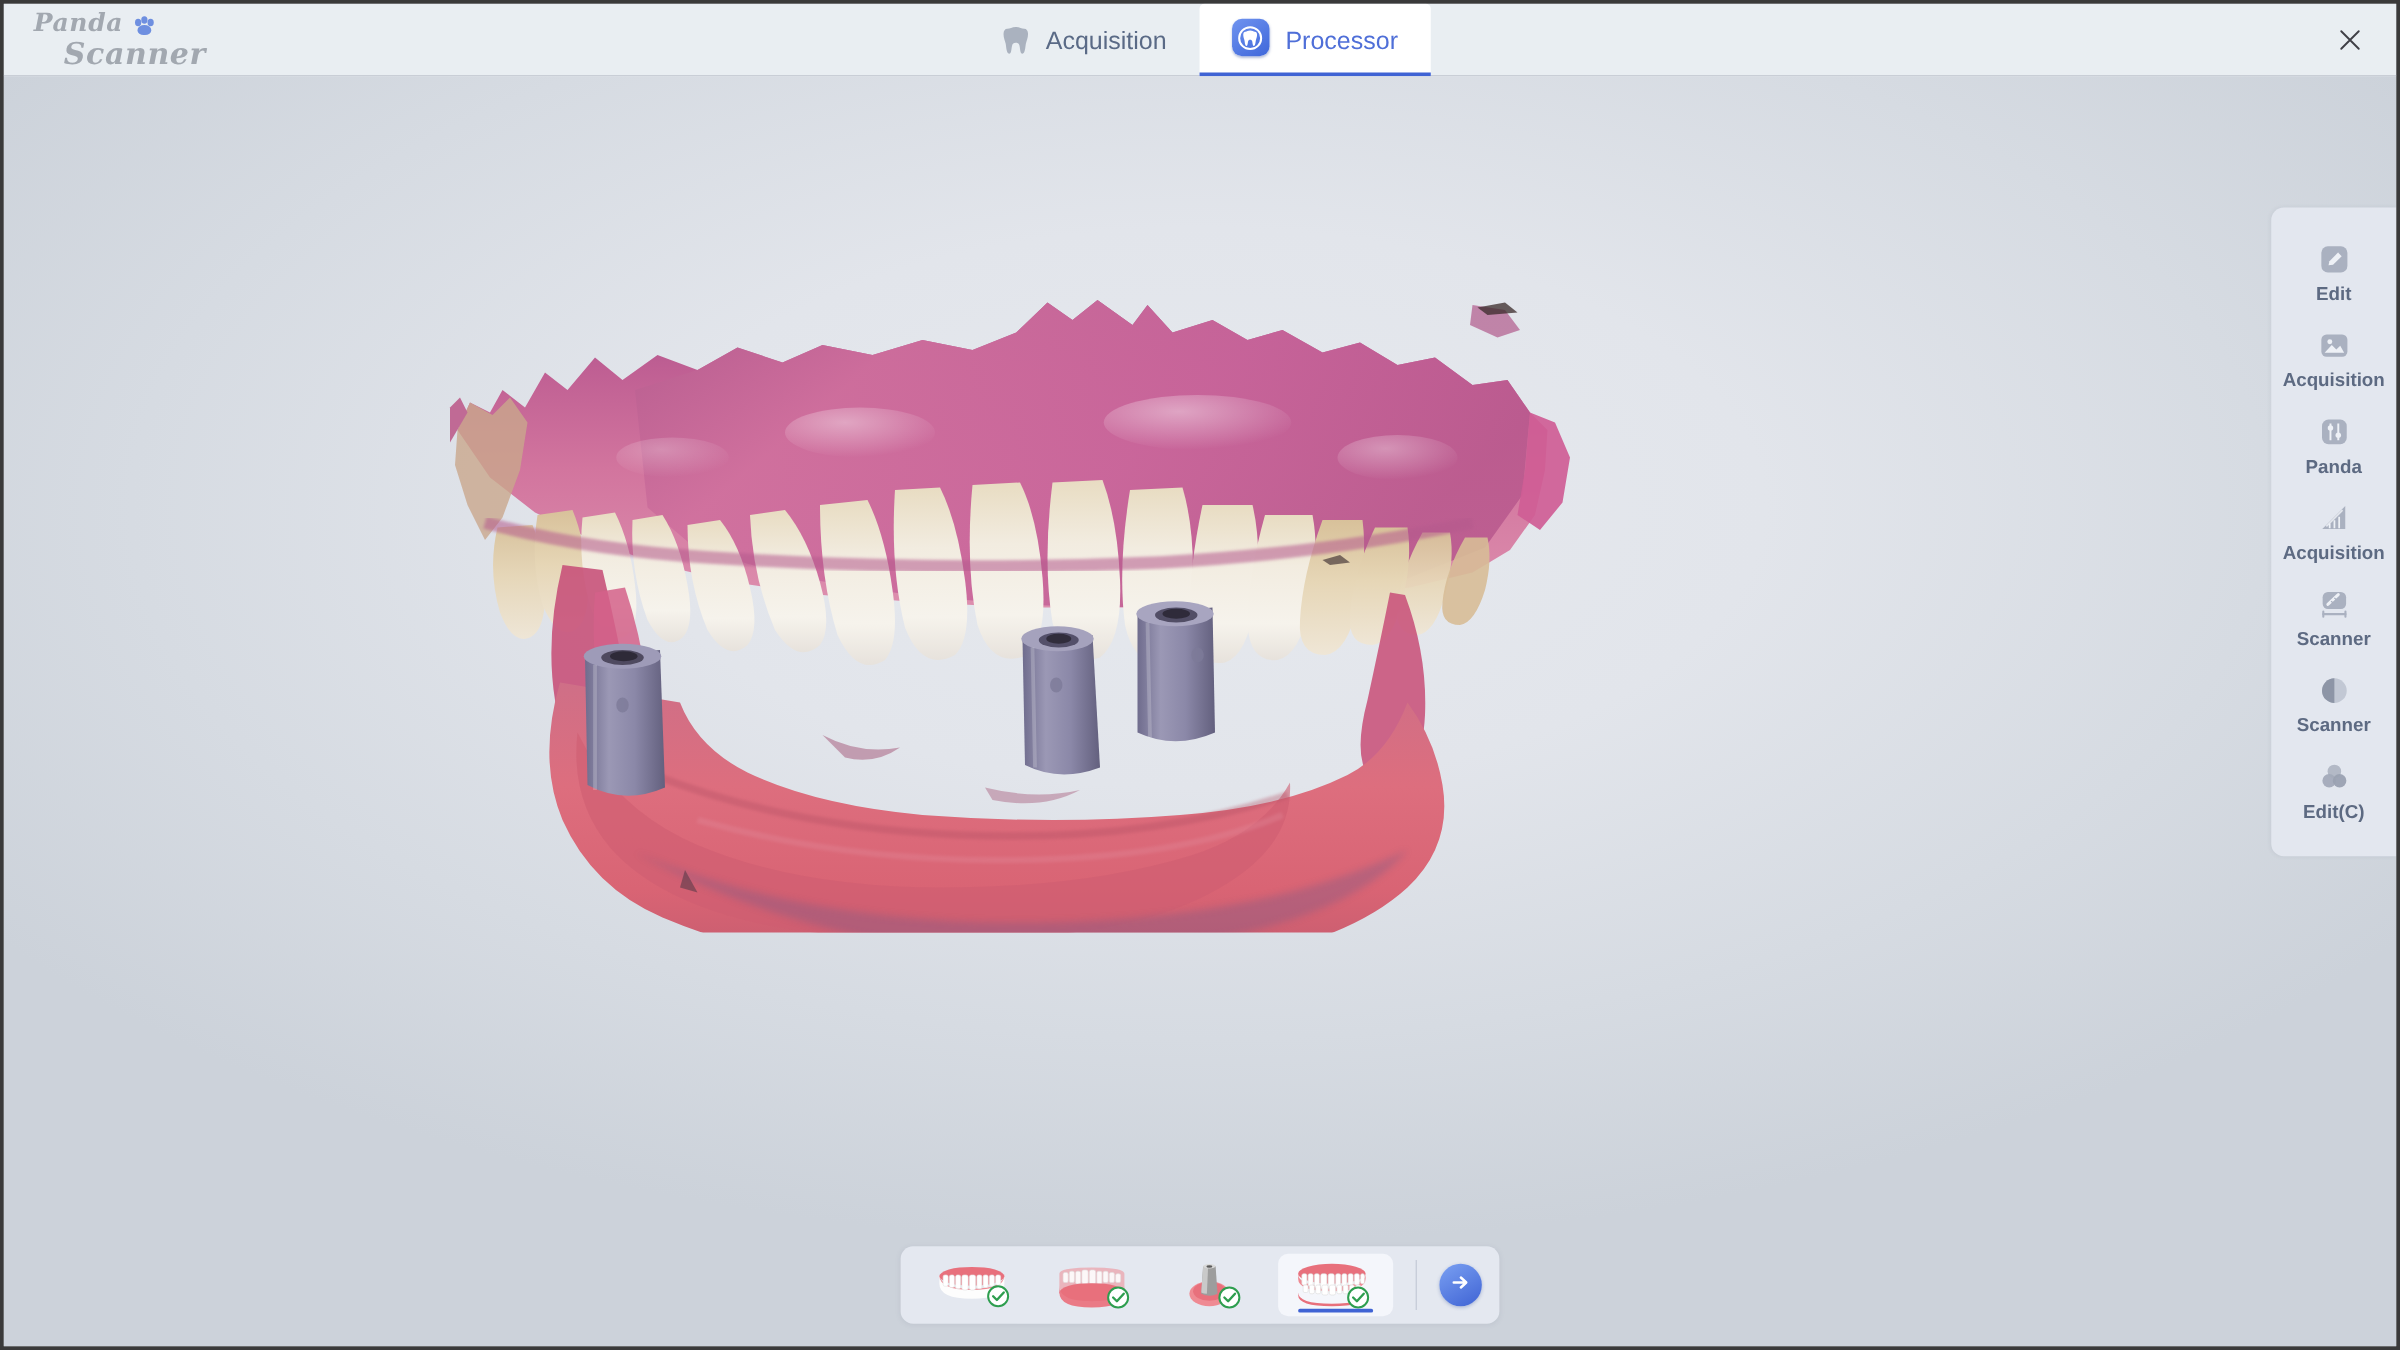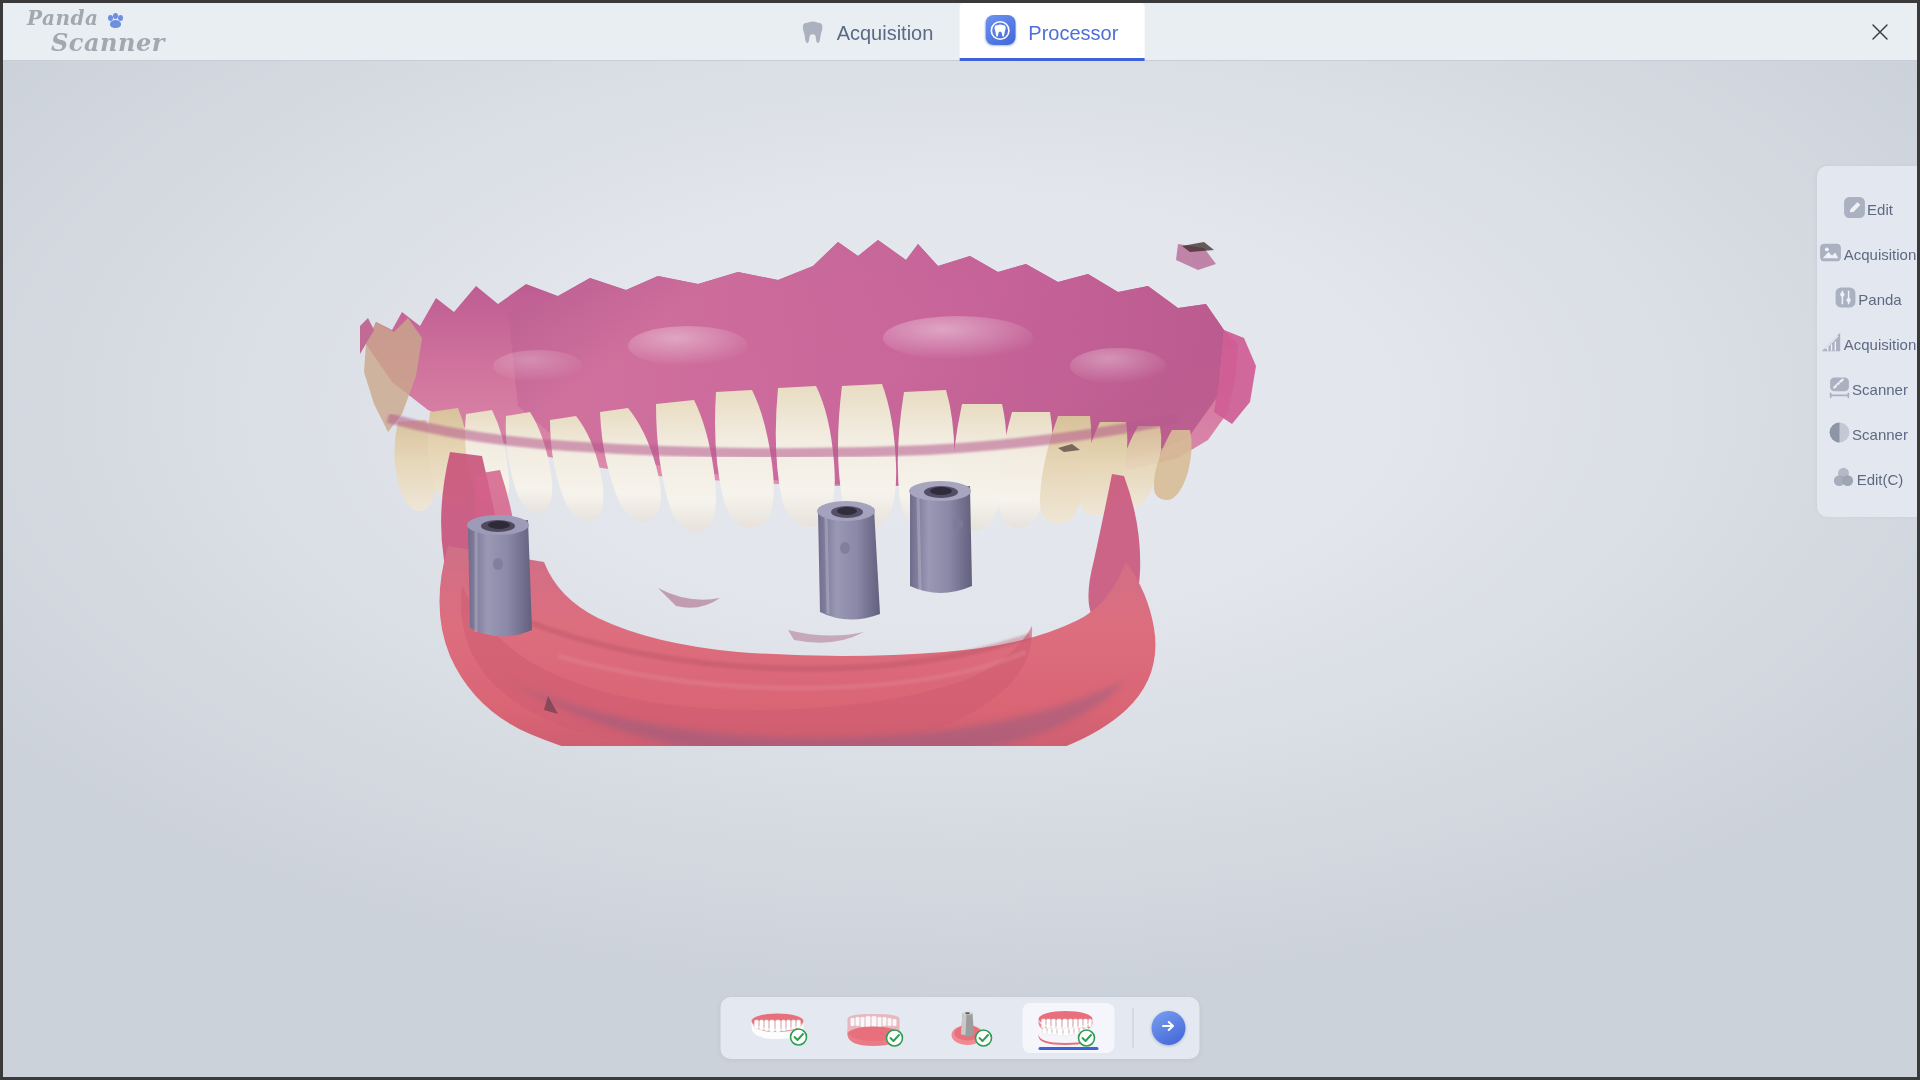--- a/index.html
+++ b/index.html
@@ -110,25 +110,26 @@
   .sidebar {
     position: absolute; right: 0; top: 105px;
     width: 100px;
     background: #e3e7ef;
     border-radius: 10px 0 0 10px;
     padding: 18px 0 18px 0;
     display: flex; flex-direction: column;
     box-shadow: -1px 0 3px rgba(120,130,150,.10);
   }
   .side-item {
-    display: flex; flex-direction: row;
-    align-items: flex-start; justify-content: center;
+    display: flex; flex-direction: column;
+    align-items: center; justify-content: center;
     padding: 10px 0 9px 0;
     cursor: pointer;
     color: #5d6a82;
+    font-weight: bold;
   }
   .side-label {
     font-size: 15px; margin-top: 7px;
     white-space: nowrap; color: #5d6a82;
   }
   .side-icon {
     width: 26px; height: 26px;
     display: flex; align-items: center; justify-content: center;
   }
 

